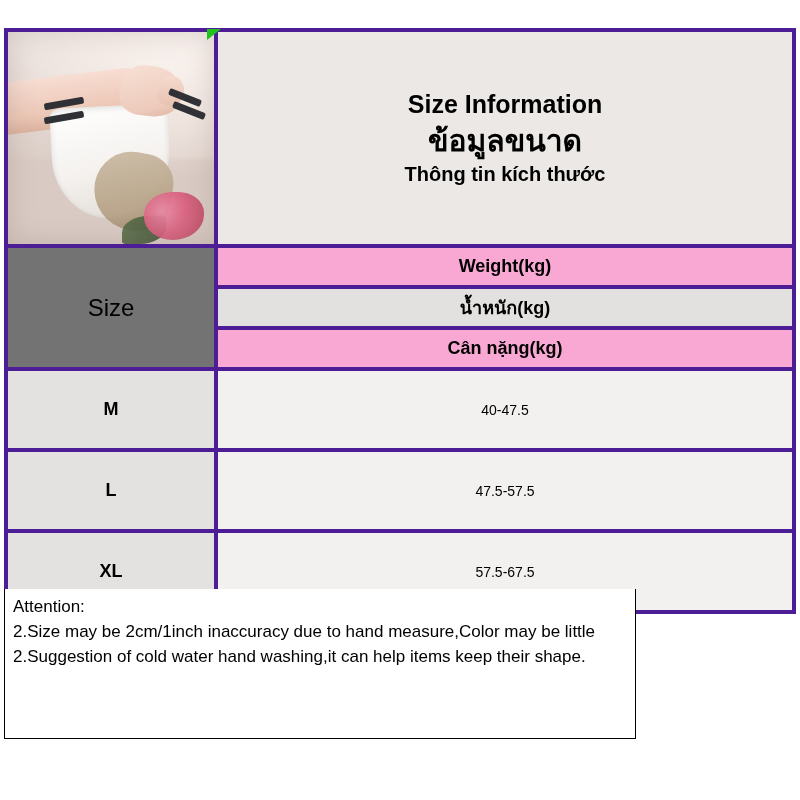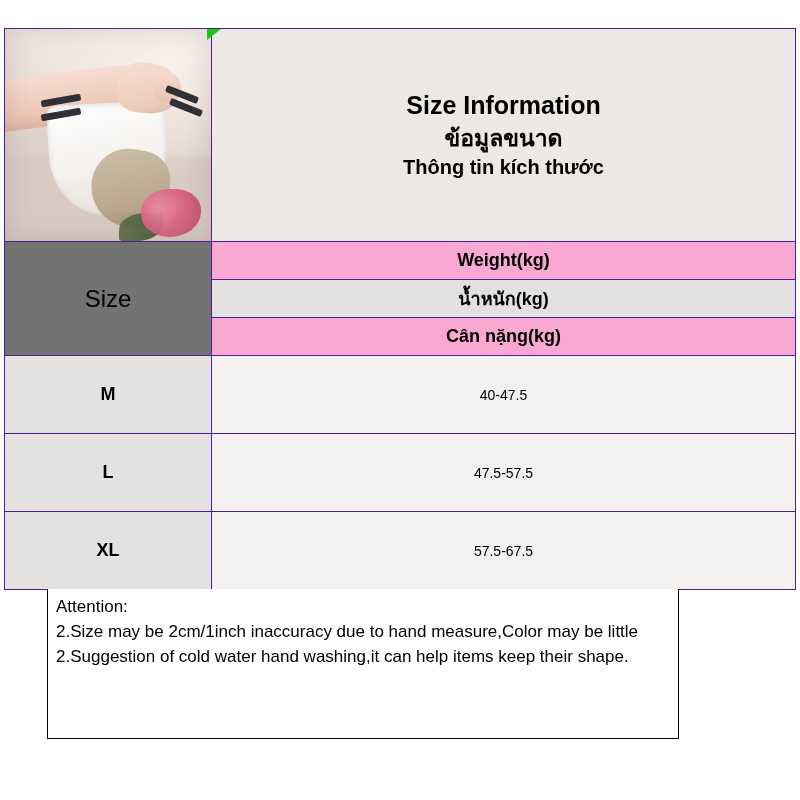--- a/index.html
+++ b/index.html
@@ -25,21 +25,21 @@
   }
   .table {
     position: absolute;
     left: 4px;
     top: 0;
     width: 792px;
     border-collapse: collapse;
     table-layout: fixed;
   }
   .table td {
-    border: 1px solid #4c1d95;
+    border: 4px solid #4c1d95;
     padding: 0;
     vertical-align: middle;
     text-align: center;
   }
   
   .photo-cell {
     width: 206px;
     height: 200px;
     padding: 0 !important;
     background: #e9e6e3;
@@ -162,21 +162,21 @@
   .title-cell {
     background: #ebe8e5;
     height: 200px;
     padding: 6px 10px !important;
   }
   .title-line {
     font-weight: bold;
     line-height: 1.34;
   }
   .t-en { font-size: 25px; }
-  .t-th { font-size: 23px; }
+  .t-th { font-size: 30px; }
   .t-vi { font-size: 20px; }
 
   
   .size-head {
     width: 206px;
     background: #737373;
     font-size: 24px;
     font-weight: normal;
     margin-top: 16px;
   }
@@ -207,21 +207,20 @@
     position: absolute;
     left: 4px;
     top: 561px;
     width: 632px;
     height: 150px;
     border: 1px solid #000000;
     border-top: none;
     box-sizing: border-box;
     background: #ffffff;
     padding: 6px 8px 0 8px;
-    margin-left: 43px;
   }
   .attention p {
     margin: 0 0 2px 0;
     font-size: 17px;
     line-height: 1.36;
   }
 </style>
 </head>
 <body>
 

